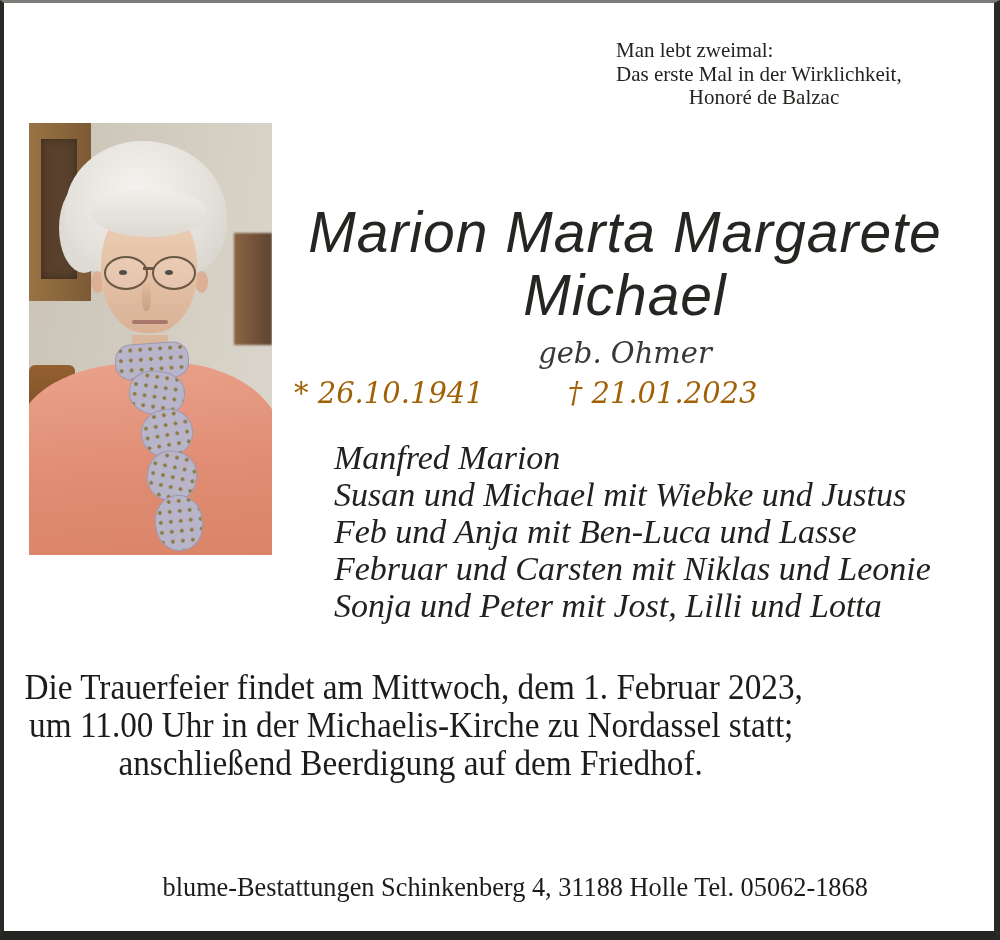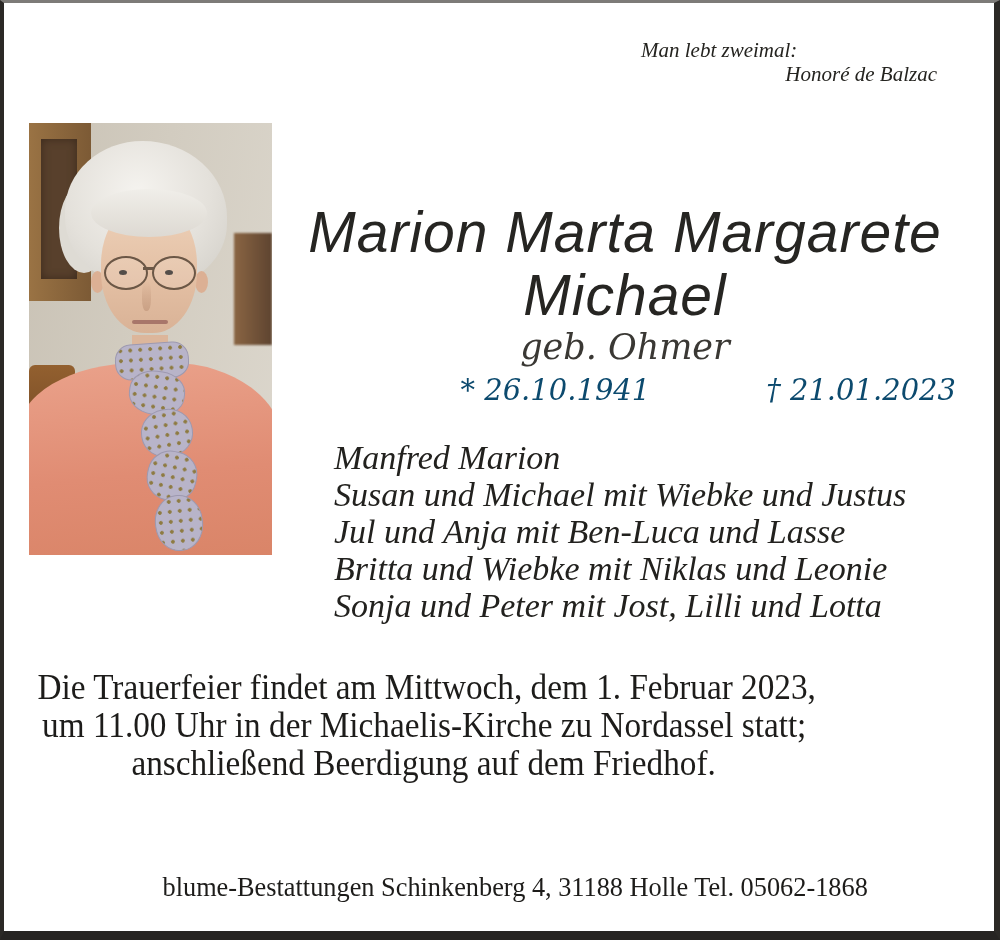--- a/index.html
+++ b/index.html
@@ -11,49 +11,49 @@
     border-top:3px solid #7d7b78;
     border-left:4px solid #2b2926;
     border-right:6px solid #2b2926;
     border-bottom:9px solid #262422;
     overflow:hidden;
     font-family:"Liberation Serif", serif;
     color:#1d1c1a;
   }
   
   .quote{
-    position:absolute;left:637px;top:36px;width:324px;
-    font-style:italic;font-size:21px;line-height:23.5px;
+    position:absolute;left:612px;top:36px;width:324px;
+    font-size:21px;line-height:23.5px;
     text-align:left;color:#252420;
   }
-  .quote .attr{text-align:right;padding-right:28px;}
+  .quote .attr{text-align:center;padding-right:28px;}
   
   .namecol{position:absolute;left:290px;top:198px;width:662px;text-align:center;}
   .bigname{
     font-family:Liberation Sans, sans-serif;font-style:italic;font-weight:400;
     font-size:57px;line-height:63px;letter-spacing:1px;color:#262522;
   }
   .gebname{
     font-family:"DejaVu Serif", serif;font-style:italic;
-    font-size:35px;color:#3a3834;
+    font-size:29px;margin-top:9px;color:#3a3834;
   }
   .dates{
-    display:flex;justify-content:flex-end;gap:116px;margin-top:6px;
+    display:flex;justify-content:flex-start;gap:84px;margin-top:6px;
     font-family:"DejaVu Serif", serif;font-style:italic;
-    font-size:29px;color:#0c4a6e;
+    font-size:29px;color:#a16207;
   }
   
   .mourners{
     position:absolute;left:330px;top:436px;width:640px;
     font-style:italic;font-size:34px;line-height:37px;color:#22211e;
   }
   
   .funeral{
     position:absolute;left:0;top:666px;width:814px;
-    text-align:center;font-size:35px;line-height:38px;color:#1d1c1a;margin-left:13px;
+    text-align:center;font-size:35px;line-height:38px;color:#1d1c1a;
   }
   .funeral .ln{display:inline-block;transform:scaleX(0.95);transform-origin:center;white-space:nowrap;}
   
   .footer{
     position:absolute;left:16px;top:868px;width:990px;text-align:center;
     font-size:28px;color:#1d1c1a;
   }
   .footer .ln{display:inline-block;transform:scaleX(0.94);transform-origin:center;white-space:nowrap;}
   
   .photo{
@@ -106,20 +106,21 @@
   .scarf.k3{left:118px;top:328px;width:48px;height:48px;border-radius:46%;transform:rotate(12deg);}
   .scarf.k4{left:126px;top:372px;width:46px;height:54px;border-radius:48%;transform:rotate(-6deg);}
 </style>
 </head>
 <body>
 
 <div id="notice">
 
   <div class="quote">
     <div>Man lebt zweimal:</div>
+    <div>Das erste Mal in der Wirklichkeit,</div>
     <div class="attr">Honoré de Balzac</div>
   </div>
 
   <div class="photo">
     <div class="cabinet"></div>
     <div class="cabinet-panel"></div>
     <div class="wood-right"></div>
     <div class="chair"></div>
     <div class="hair2"></div>
     <div class="hair"></div>
@@ -149,22 +150,22 @@
     <div class="gebname">geb. Ohmer</div>
     <div class="dates">
       <span>* 26.10.1941</span>
       <span>† 21.01.2023</span>
     </div>
   </div>
 
   <div class="mourners">
     <div>Manfred Marion</div>
     <div>Susan und Michael mit Wiebke und Justus</div>
-    <div>Jul und Anja mit Ben-Luca und Lasse</div>
-    <div>Britta und Wiebke mit Niklas und Leonie</div>
+    <div>Feb und Anja mit Ben-Luca und Lasse</div>
+    <div>Februar und Carsten mit Niklas und Leonie</div>
     <div>Sonja und Peter mit Jost, Lilli und Lotta</div>
   </div>
 
   <div class="funeral">
     <div><span class="ln">Die Trauerfeier findet am Mittwoch, dem 1. Februar 2023,</span></div>
     <div><span class="ln">um 11.00 Uhr in der Michaelis-Kirche zu Nordassel statt;</span></div>
     <div><span class="ln">anschließend Beerdigung auf dem Friedhof.</span></div>
   </div>
 
   <div class="footer">

